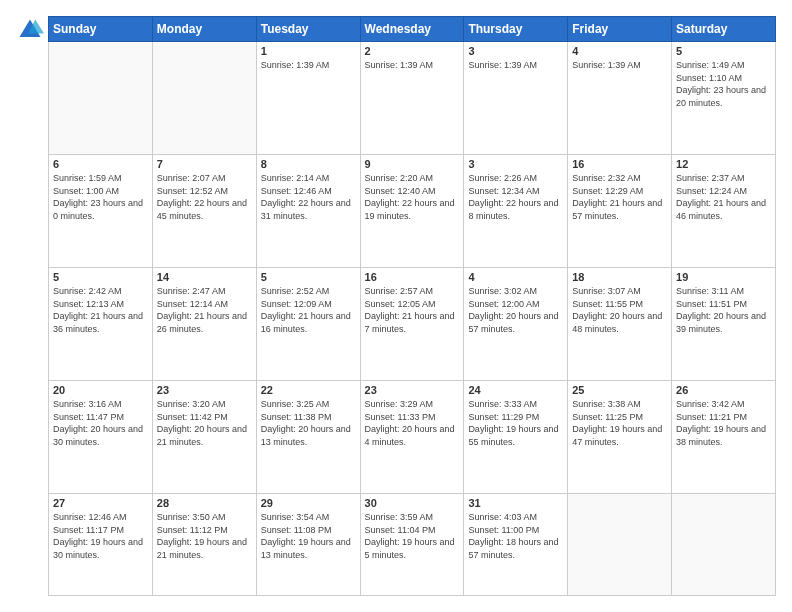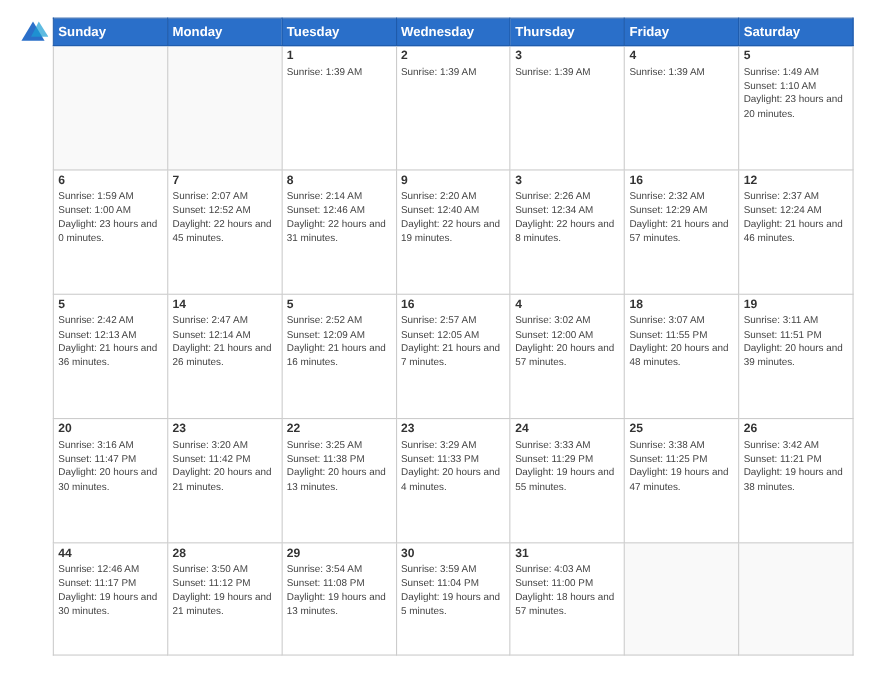--- a/index.html
+++ b/index.html
@@ -274,21 +274,21 @@
           </td>
           <td>
             <div class="day-num">26</div>
             <div class="day-info">Sunrise: 3:42 AM
 Sunset: 11:21 PM
 Daylight: 19 hours and 38 minutes.</div>
           </td>
         </tr>
         <tr>
           <td>
-            <div class="day-num">44</div>
+            <div class="day-num">27</div>
             <div class="day-info">Sunrise: 12:46 AM
 Sunset: 11:17 PM
 Daylight: 19 hours and 30 minutes.</div>
           </td>
           <td>
             <div class="day-num">28</div>
             <div class="day-info">Sunrise: 3:50 AM
 Sunset: 11:12 PM
 Daylight: 19 hours and 21 minutes.</div>
           </td>

